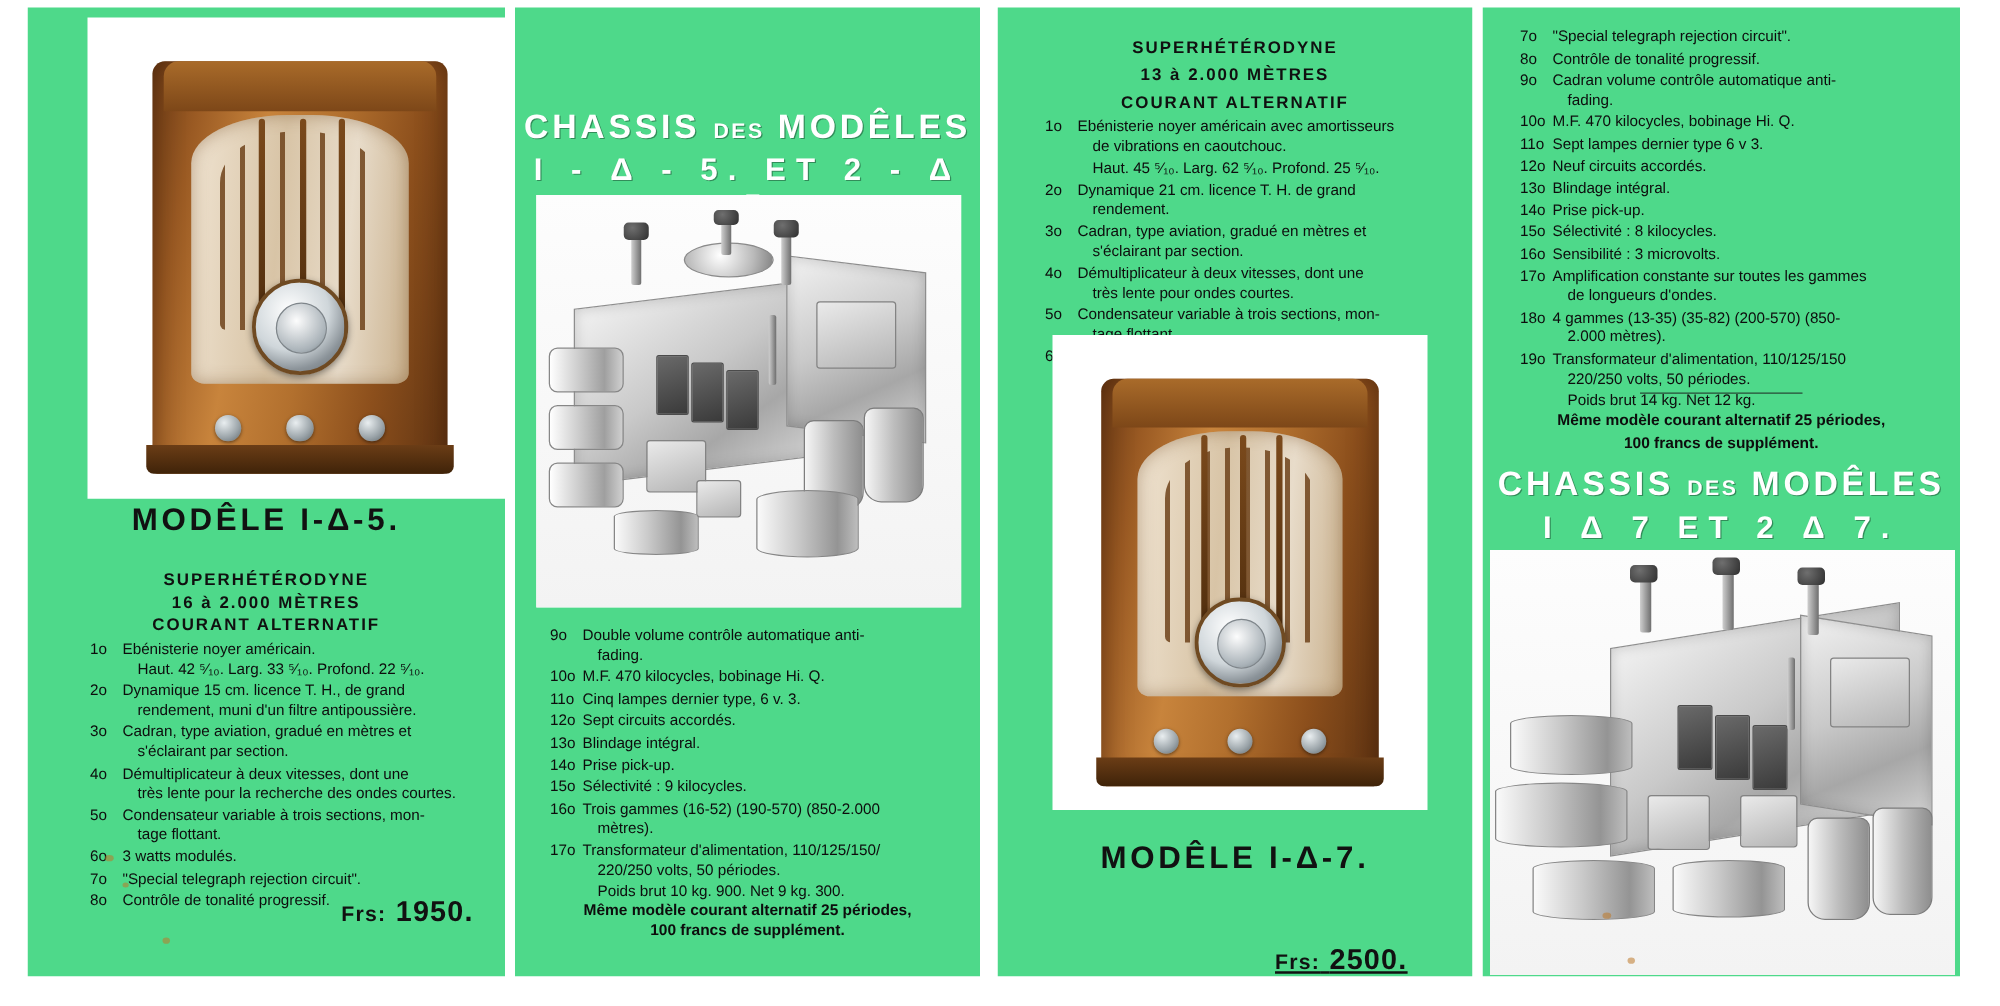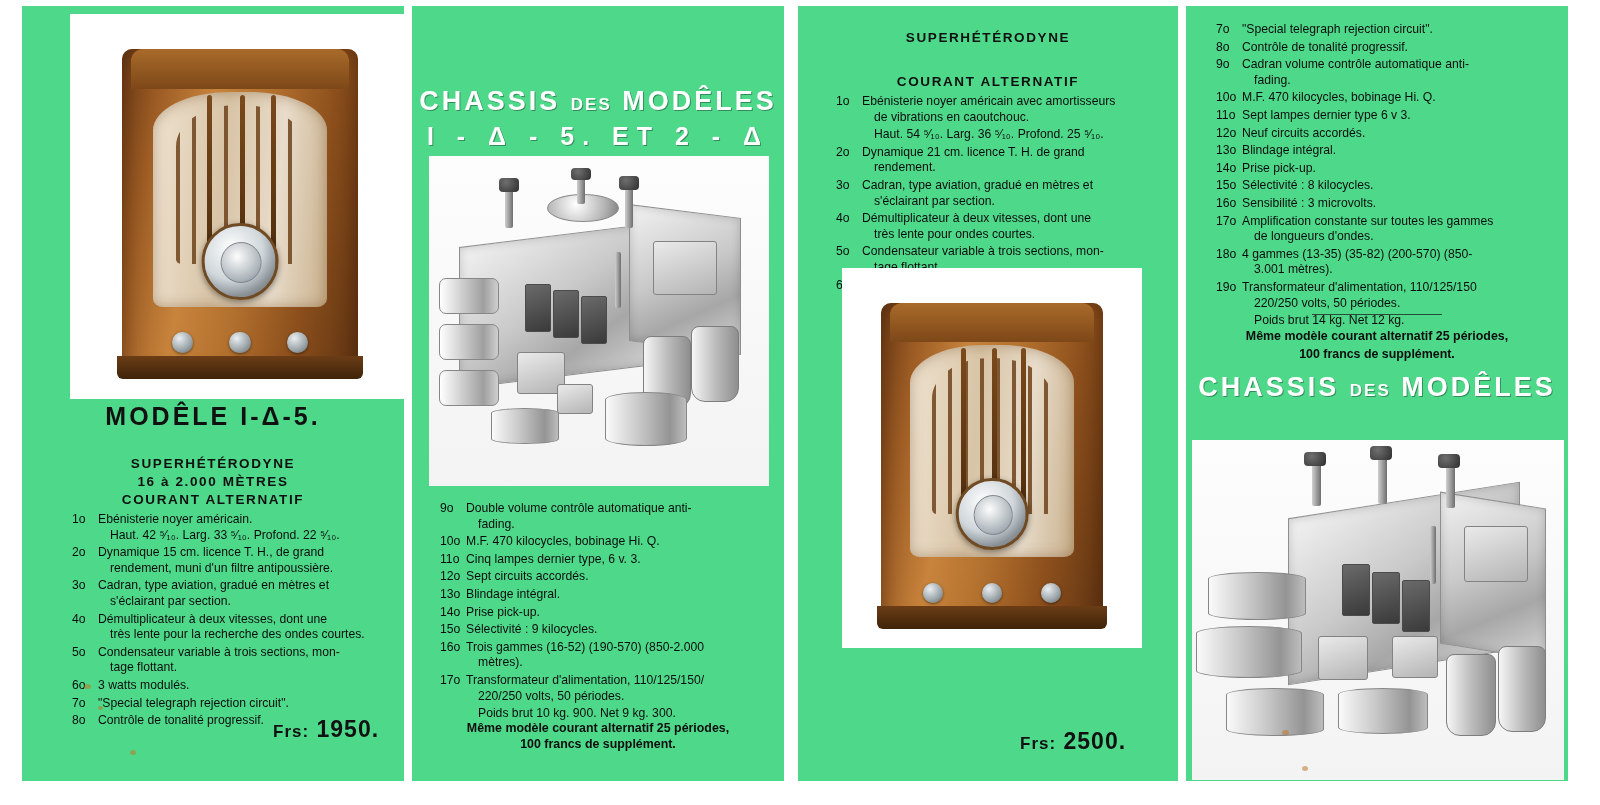--- a/index.html
+++ b/index.html
@@ -441,30 +441,31 @@
         </div>
     </div>
 
     <div class="note" style="top:714px;">Même modèle courant alternatif 25 périodes,</div>
     <div class="note" style="top:730px;">100 francs de supplément.</div>
   </div>
 
   <div class="panel p3">
 
     <div class="subhead" style="top:22px;">SUPERHÉTÉRODYNE</div>
+    <div class="subhead" style="top:44px;">13 à 2.000 MÈTRES</div>
     <div class="subhead" style="top:66px;">COURANT ALTERNATIF</div>
 
     <div class="speclist" style="left:38px; top:88px; width:320px;">
       <div class="spec">
           <span class="num">1o</span>
           <span class="txt">Ebénisterie noyer américain avec amortisseurs</span>
           <span class="sub">de vibrations en caoutchouc.</span>
         </div>
       <div class="spec">
-          <span class="sub">Haut. 54 ⁵⁄₁₀.  Larg. 36 ⁵⁄₁₀.  Profond. 25 ⁵⁄₁₀.</span>
+          <span class="sub">Haut. 45 ⁵⁄₁₀.  Larg. 62 ⁵⁄₁₀.  Profond. 25 ⁵⁄₁₀.</span>
         </div>
       <div class="spec">
           <span class="num">2o</span>
           <span class="txt">Dynamique 21 cm. licence T. H. de grand</span>
           <span class="sub">rendement.</span>
         </div>
       <div class="spec">
           <span class="num">3o</span>
           <span class="txt">Cadran, type aviation, gradué en mètres et</span>
           <span class="sub">s'éclairant par section.</span>
@@ -497,22 +498,23 @@
           <div class="cab-pillar" style="left:63%;"></div>
           <div class="cab-dial"></div>
           <div class="cab-knob" style="left:19%;"></div>
           <div class="cab-knob" style="left:45.5%;"></div>
           <div class="cab-knob" style="left:72%;"></div>
           <div class="cab-base"></div>
         </div>
       </div>
     </div>
 
-
-    <div class="price" style="left:222px; top:722px;">
+    <div class="model-title" style="top:666px;">MODÊLE I-Δ-7.</div>
+
+    <div class="price" style="left:222px; top:748px;text-decoration:underline;">
       <span class="frs">Frs:</span>
       <span>2500.</span>
     </div>
   </div>
 
   <div class="panel p4">
 
     <div class="speclist" style="left:30px; top:16px; width:330px;">
       <div class="spec">
           <span class="num">7o</span>
@@ -556,21 +558,21 @@
           <span class="txt">Sensibilité : 3 microvolts.</span>
         </div>
       <div class="spec">
           <span class="num">17o</span>
           <span class="txt">Amplification constante sur toutes les gammes</span>
           <span class="sub">de longueurs d'ondes.</span>
         </div>
       <div class="spec">
           <span class="num">18o</span>
           <span class="txt">4 gammes (13-35) (35-82) (200-570) (850-</span>
-          <span class="sub">3.001 mètres).</span>
+          <span class="sub">2.000 mètres).</span>
         </div>
       <div class="spec">
           <span class="num">19o</span>
           <span class="txt">Transformateur d'alimentation, 110/125/150</span>
           <span class="sub">220/250 volts,  50 périodes.</span>
         </div>
       <div class="spec">
           <span class="sub">Poids brut 14 kg.  Net 12 kg.</span>
         </div>
     </div>
@@ -578,20 +580,21 @@
     <div class="rule" style="left:126px; top:308px; width:130px;"></div>
 
     <div class="note" style="top:322px;">Même modèle courant alternatif 25 périodes,</div>
     <div class="note" style="top:340px;">100 francs de supplément.</div>
 
     <div class="chassis-title" style="top:366px;">
       <span>CHASSIS</span>
       <span class="small">DES</span>
       <span>MODÊLES</span>
     </div>
+    <div class="chassis-title line2" style="top:402px;">I Δ 7   ET   2 Δ 7.</div>
 
     <div class="photo" style="left:6px; top:434px; width:372px; height:340px;">
       <div class="chassis">
         <div class="ch-plate" style="left:96px; top:60px; width:230px; height:165px; transform:skewY(-9deg);"></div>
         <div class="ch-plate" style="left:248px; top:60px; width:104px; height:150px; transform:skewY(9deg);"></div>
         <div class="ch-box" style="left:272px; top:86px; width:62px; height:54px;"></div>
         <div class="ch-post" style="left:120px; top:22px; width:9px; height:44px;"></div>
         <div class="ch-post" style="left:186px; top:16px; width:9px; height:48px;"></div>
         <div class="ch-post" style="left:254px; top:24px; width:9px; height:44px;"></div>
         <div class="ch-knob" style="left:112px; top:12px; width:22px; height:14px;"></div>

